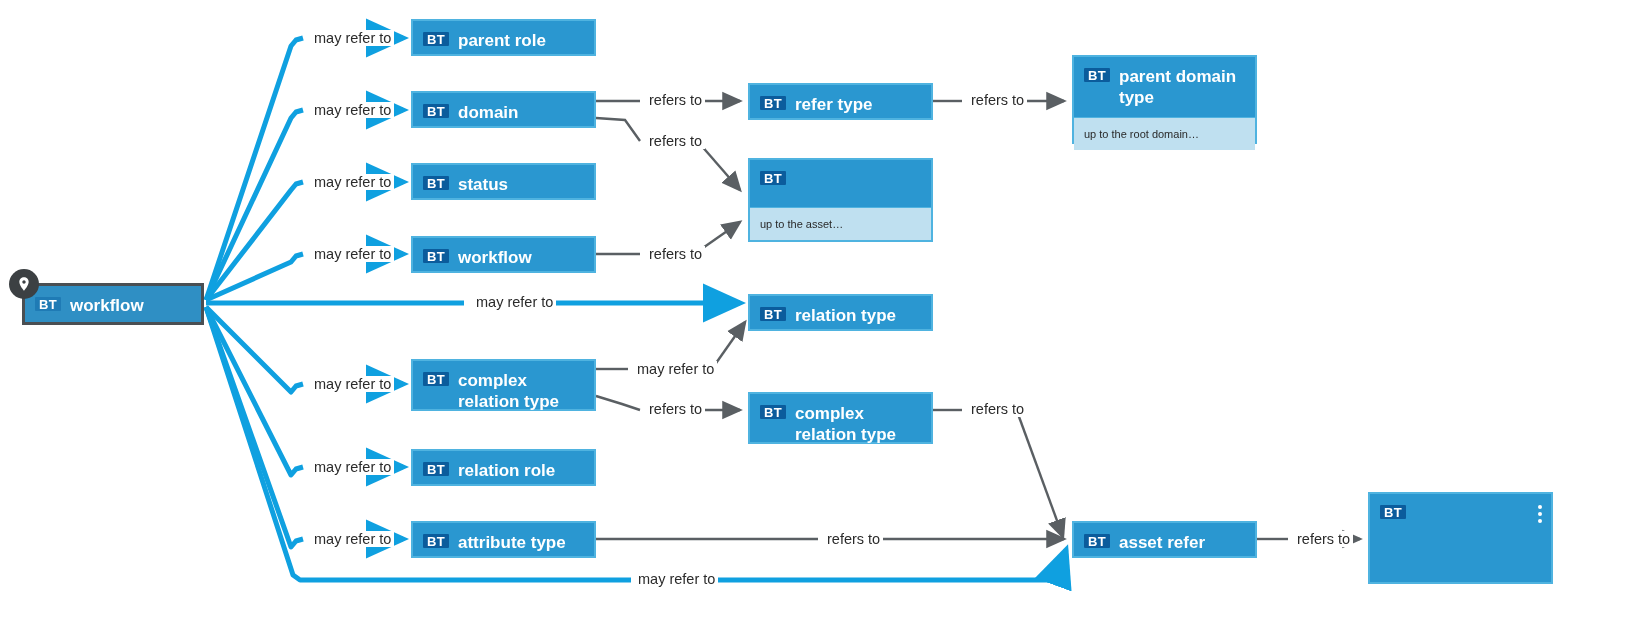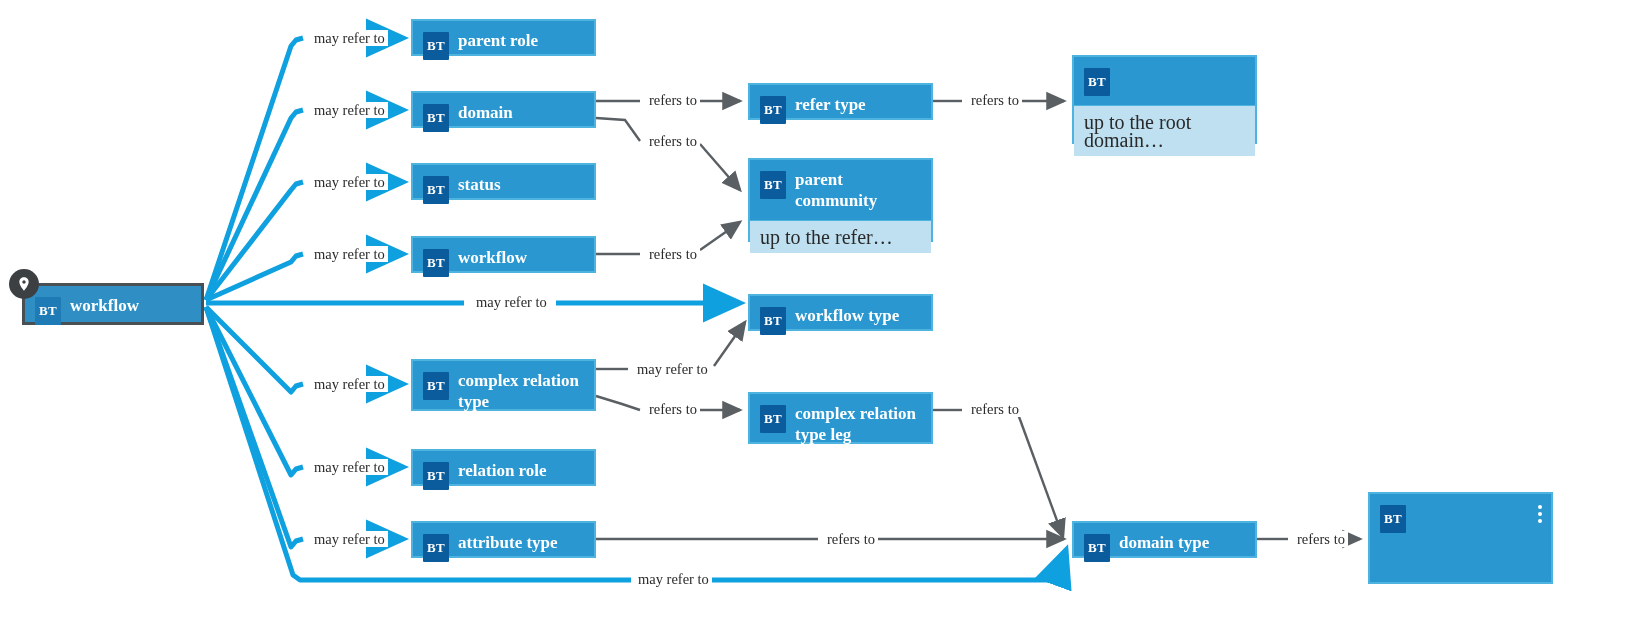--- a/index.html
+++ b/index.html
@@ -1,30 +1,30 @@
 <!DOCTYPE html>
 <html><head>
 <meta charset="utf-8">
 <style>
   html,body{margin:0;padding:0;background:#ffffff;}
   body{width:1630px;height:641px;font-family:"Liberation Sans",sans-serif;overflow:hidden;}
-  #canvas{position:relative;width:1630px;height:641px;background:#fff;font-family:Liberation Serif, serif;}
+  #canvas{position:relative;width:1630px;height:641px;background:#fff;}
   svg#edges{position:absolute;left:0;top:0;width:1630px;height:641px;}
 
   
   .node{position:absolute;box-sizing:border-box;background:#2a97d0;
         border:2px solid #4fb3e0;display:flex;flex-direction:column;}
   .node.root{background:#2f8fc4;border:3px solid #4a4f53;}
   .node-head{display:flex;align-items:flex-start;padding:9px 10px 9px 10px;flex:1;}
   .bt{flex:none;display:inline-flex;align-items:center;justify-content:center;
       background:#0b5c9c;color:#fff;font-size:13px;font-weight:bold;
-      width:26px;height:28px;border-radius:1px;margin-right:9px;margin-top:2px;letter-spacing:.3px;}
+      width:26px;height:14px;border-radius:1px;margin-right:9px;margin-top:2px;letter-spacing:.3px;}
   .node.root .bt{background:#1f7bb5;}
   .label{color:#ffffff;font-size:17px;font-weight:bold;line-height:21px;}
-  .node-foot{background:#bfe0f0;color:#2a2a2a;font-size:20px;line-height:18px;
+  .node-foot{background:#bfe0f0;color:#2a2a2a;font-size:11px;line-height:18px;
              padding:7px 10px;border-top:1px solid #4fb3e0;}
   .kebab{position:absolute;right:9px;top:11px;display:flex;flex-direction:column;
          gap:3px;align-items:center;}
   .kebab i{display:block;width:4px;height:4px;border-radius:50%;background:#fff;}
 
   
   .pin{position:absolute;width:30px;height:30px;border-radius:50%;background:#3c4043;
        display:flex;align-items:center;justify-content:center;z-index:5;}
 
   
@@ -167,45 +167,45 @@
       </div>
       <div class="node" style="left: 748px; top: 83px; width: 185px; height: 37px;">
         <div class="node-head">
           <span class="bt">BT</span>
           <span class="label">refer type</span>
         </div>
       </div>
       <div class="node" style="left: 748px; top: 158px; width: 185px; height: 84px;">
         <div class="node-head">
           <span class="bt">BT</span>
-          <span class="label">parent community</span>
-        </div>
-        <div class="node-foot">up to the refer…</div>
+        </div>
+        <div class="node-foot">up to the asset…</div>
       </div>
       <div class="node" style="left: 748px; top: 294px; width: 185px; height: 37px;">
         <div class="node-head">
           <span class="bt">BT</span>
-          <span class="label">workflow type</span>
+          <span class="label">relation type</span>
         </div>
       </div>
       <div class="node" style="left: 748px; top: 392px; width: 185px; height: 52px;">
         <div class="node-head">
           <span class="bt">BT</span>
           <span class="label">complex relation type leg</span>
         </div>
       </div>
       <div class="node" style="left: 1072px; top: 521px; width: 185px; height: 37px;">
         <div class="node-head">
           <span class="bt">BT</span>
-          <span class="label">domain type</span>
+          <span class="label">asset refer</span>
         </div>
       </div>
       <div class="node" style="left: 1072px; top: 55px; width: 185px; height: 89px;">
         <div class="node-head">
           <span class="bt">BT</span>
+          <span class="label">parent domain type</span>
         </div>
         <div class="node-foot">up to the root domain…</div>
       </div>
       <div class="node" style="left: 1368px; top: 492px; width: 185px; height: 92px;">
         <div class="node-head">
           <span class="bt">BT</span>
         </div>
         <div class="kebab">
           <i></i>
           <i></i>

